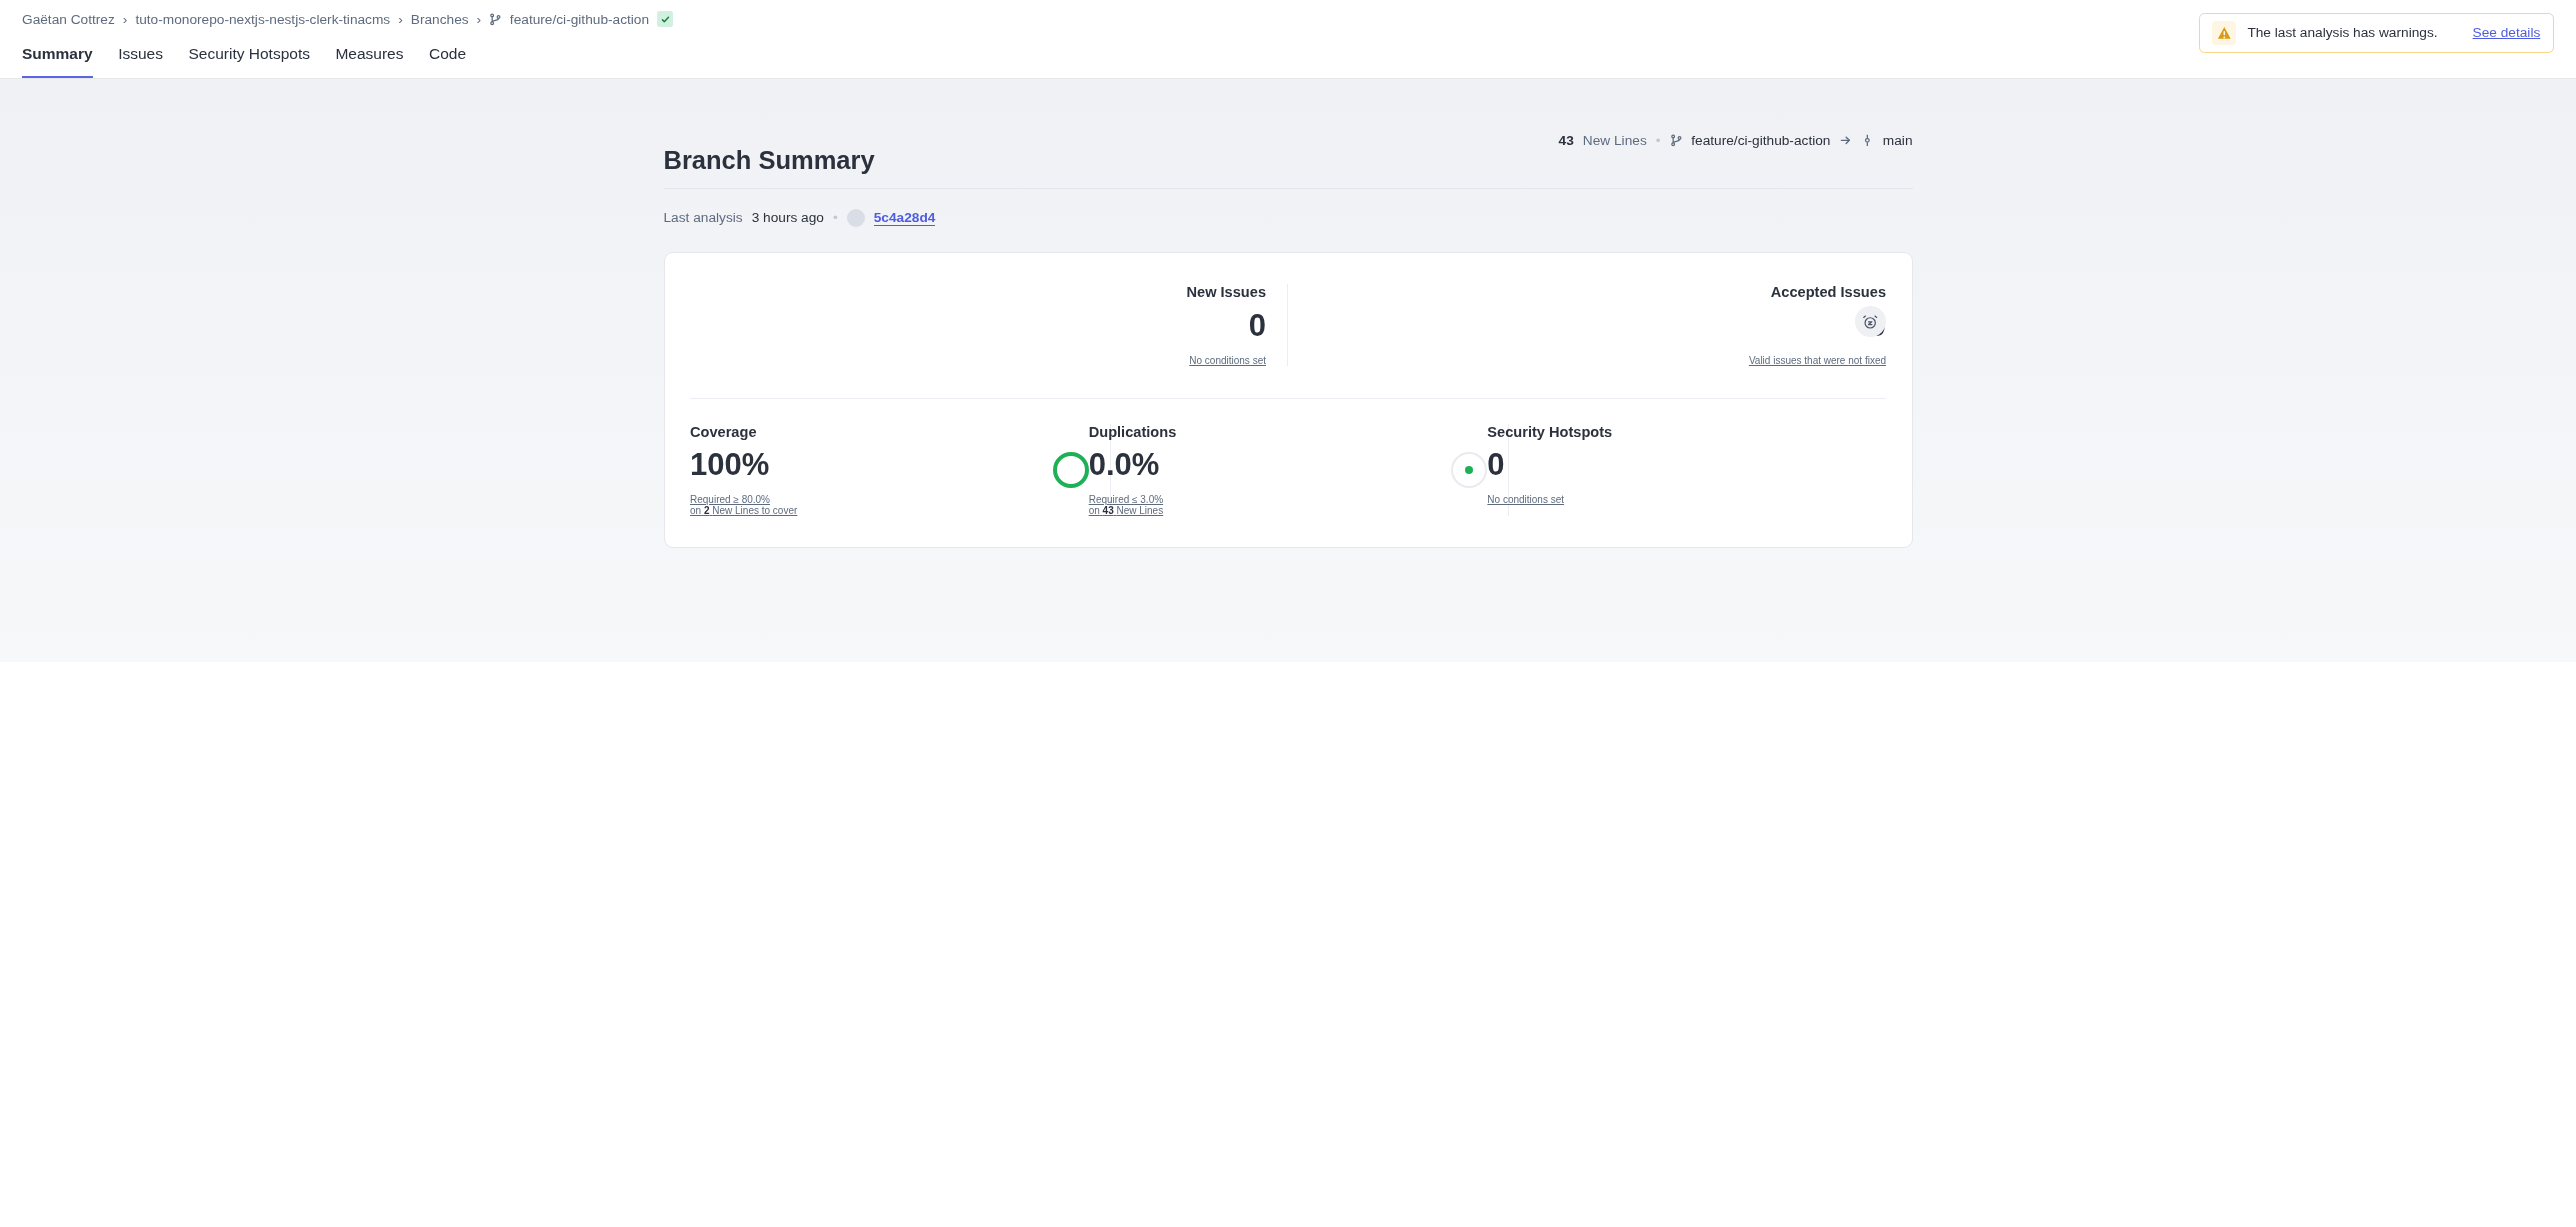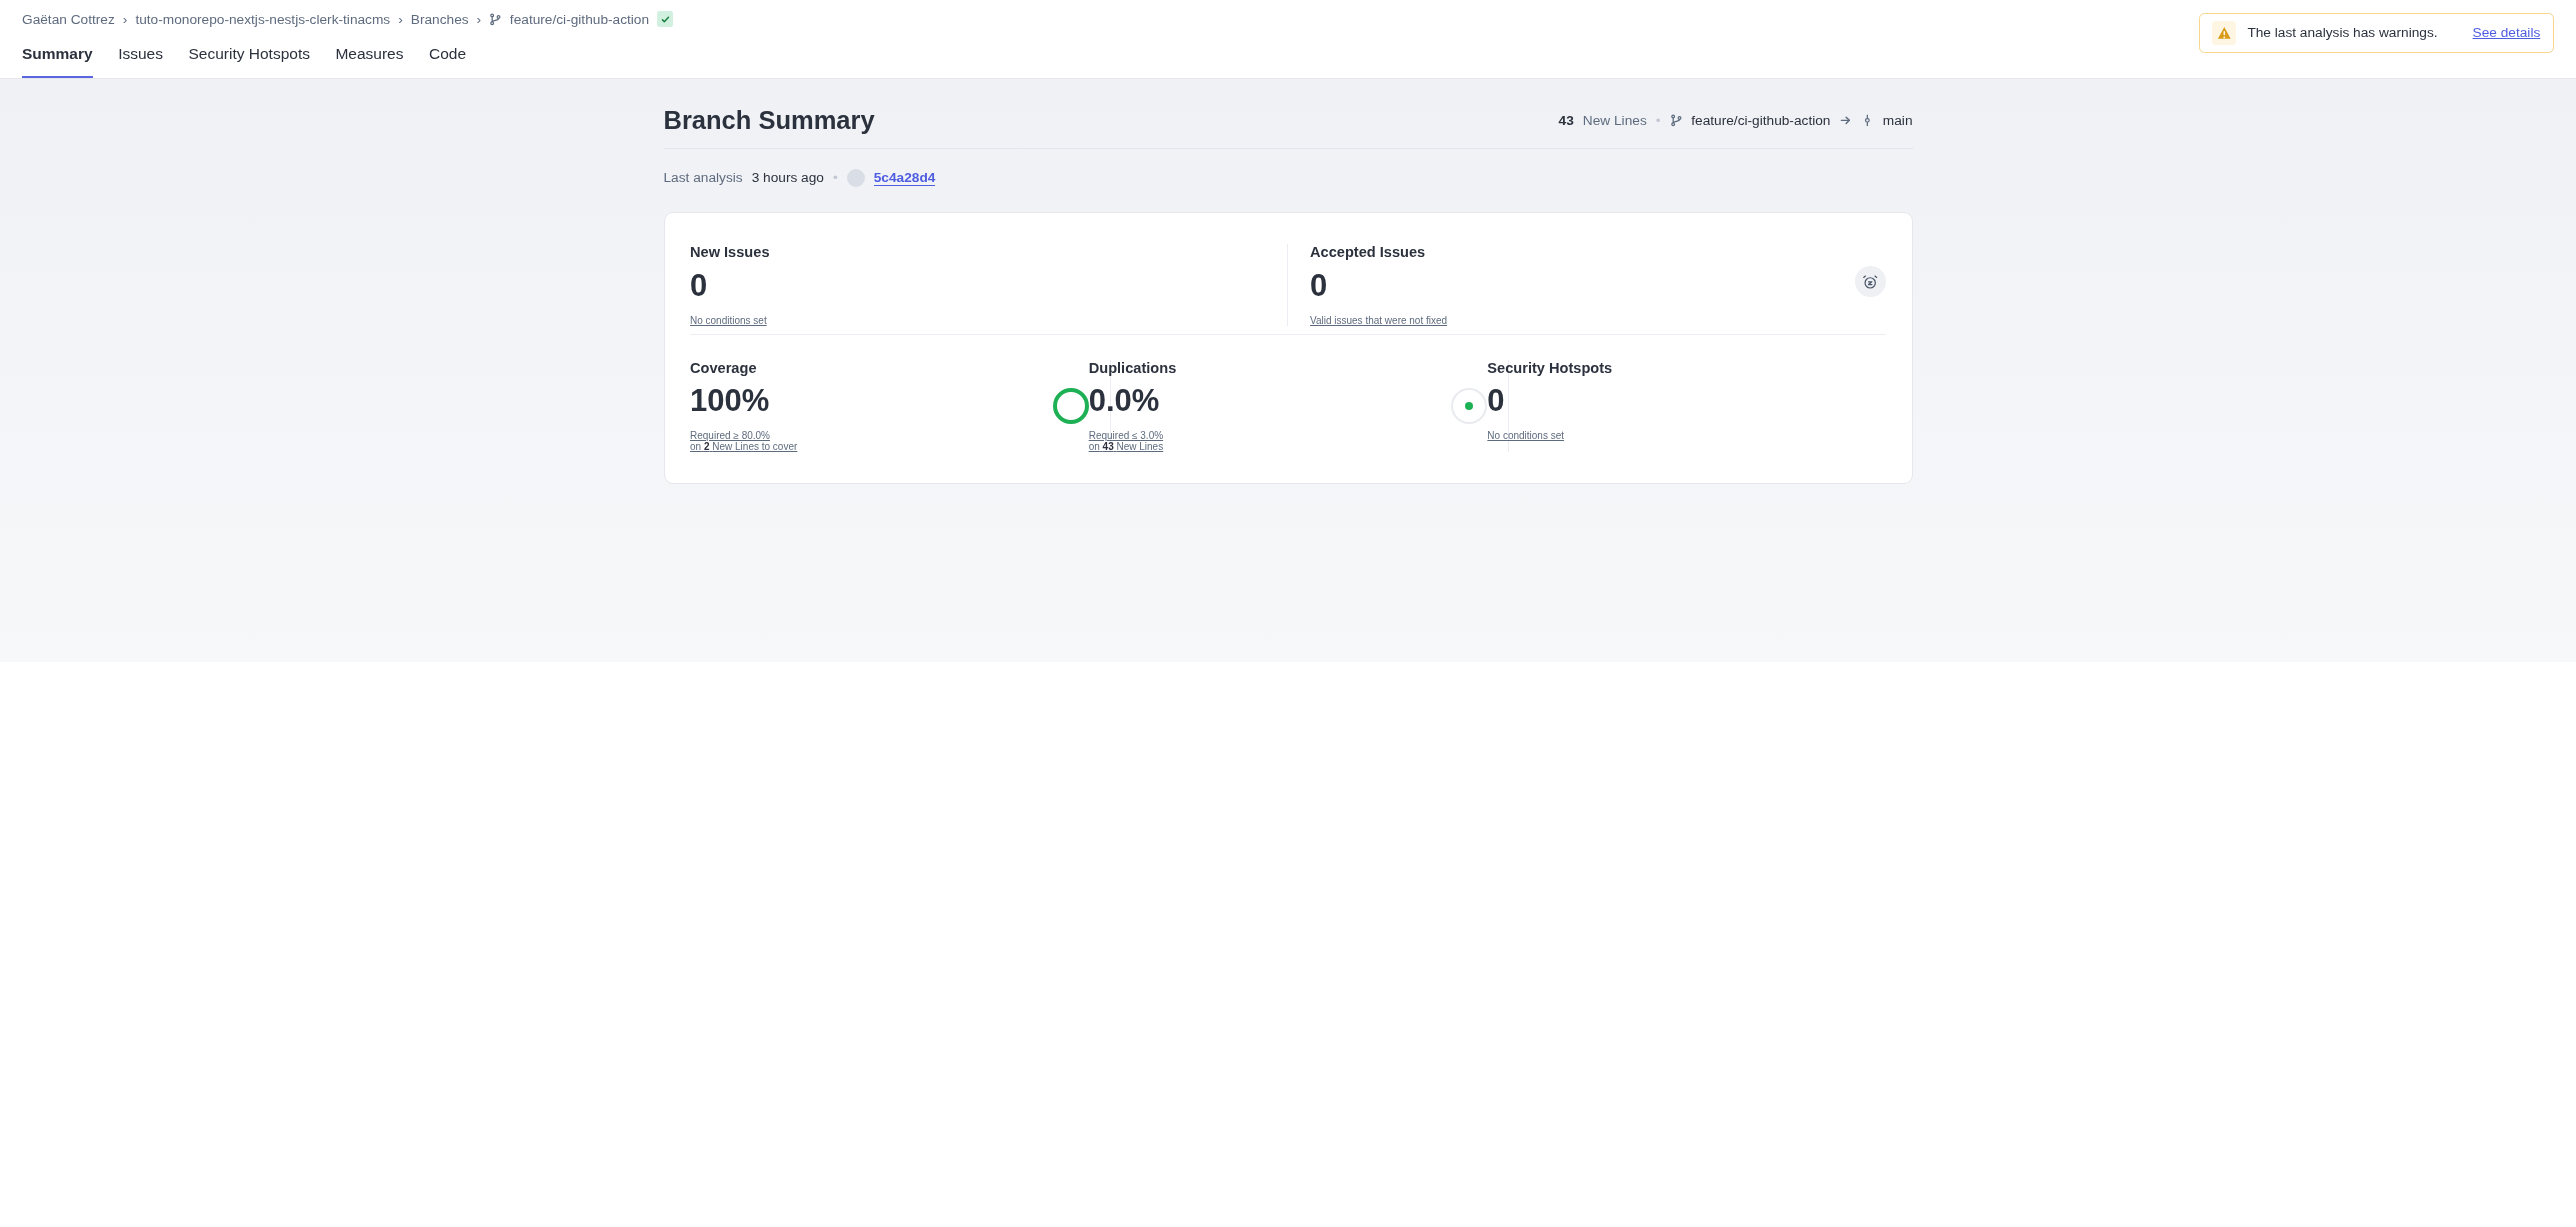--- a/index.html
+++ b/index.html
@@ -91,20 +91,21 @@
     display: flex;
     align-items: center;
     justify-content: space-between;
     padding-bottom: 12.7px;
     border-bottom: 0.9px solid #e2e5ec;
   }
   .title-row h1 {
     font-size: 25.5px;
     font-weight: 700;
     color: #2b313d;
+    margin-top: 40px;
   }
   .title-right {
     display: flex;
     align-items: center;
     gap: 9px;
     font-size: 13.7px;
     color: #5e6b7e;
   }
   .title-right .bold { font-weight: 600; color: #2b313d; }
   .title-right .dot { color: #c2c8d3; }
@@ -149,22 +150,23 @@
   .qg-right a { color: #4f5de0; font-weight: 600; border-bottom: 0.9px solid #4f5de0; cursor: pointer; text-decoration: none;}
   .card {
     background: #fff;
     border: 0.9px solid #e5e7ed;
     border-radius: 9px;
     padding: 31px 25.5px;
   }
   .card-top {
     display: flex;
     gap: 44px;
-    padding-bottom: 8px;
+    padding-bottom: 32px;
     border-bottom: 0.9px solid #ebedf2;
+    text-align: right;
   }
   .col { flex: 1; position: relative; }
   .col.rbord::after {
     content: "";
     position: absolute;
     right: -22px; top: 0; bottom: 0;
     width: 0.9px;
     background: #ebedf2;
   }
   .stat-label {

